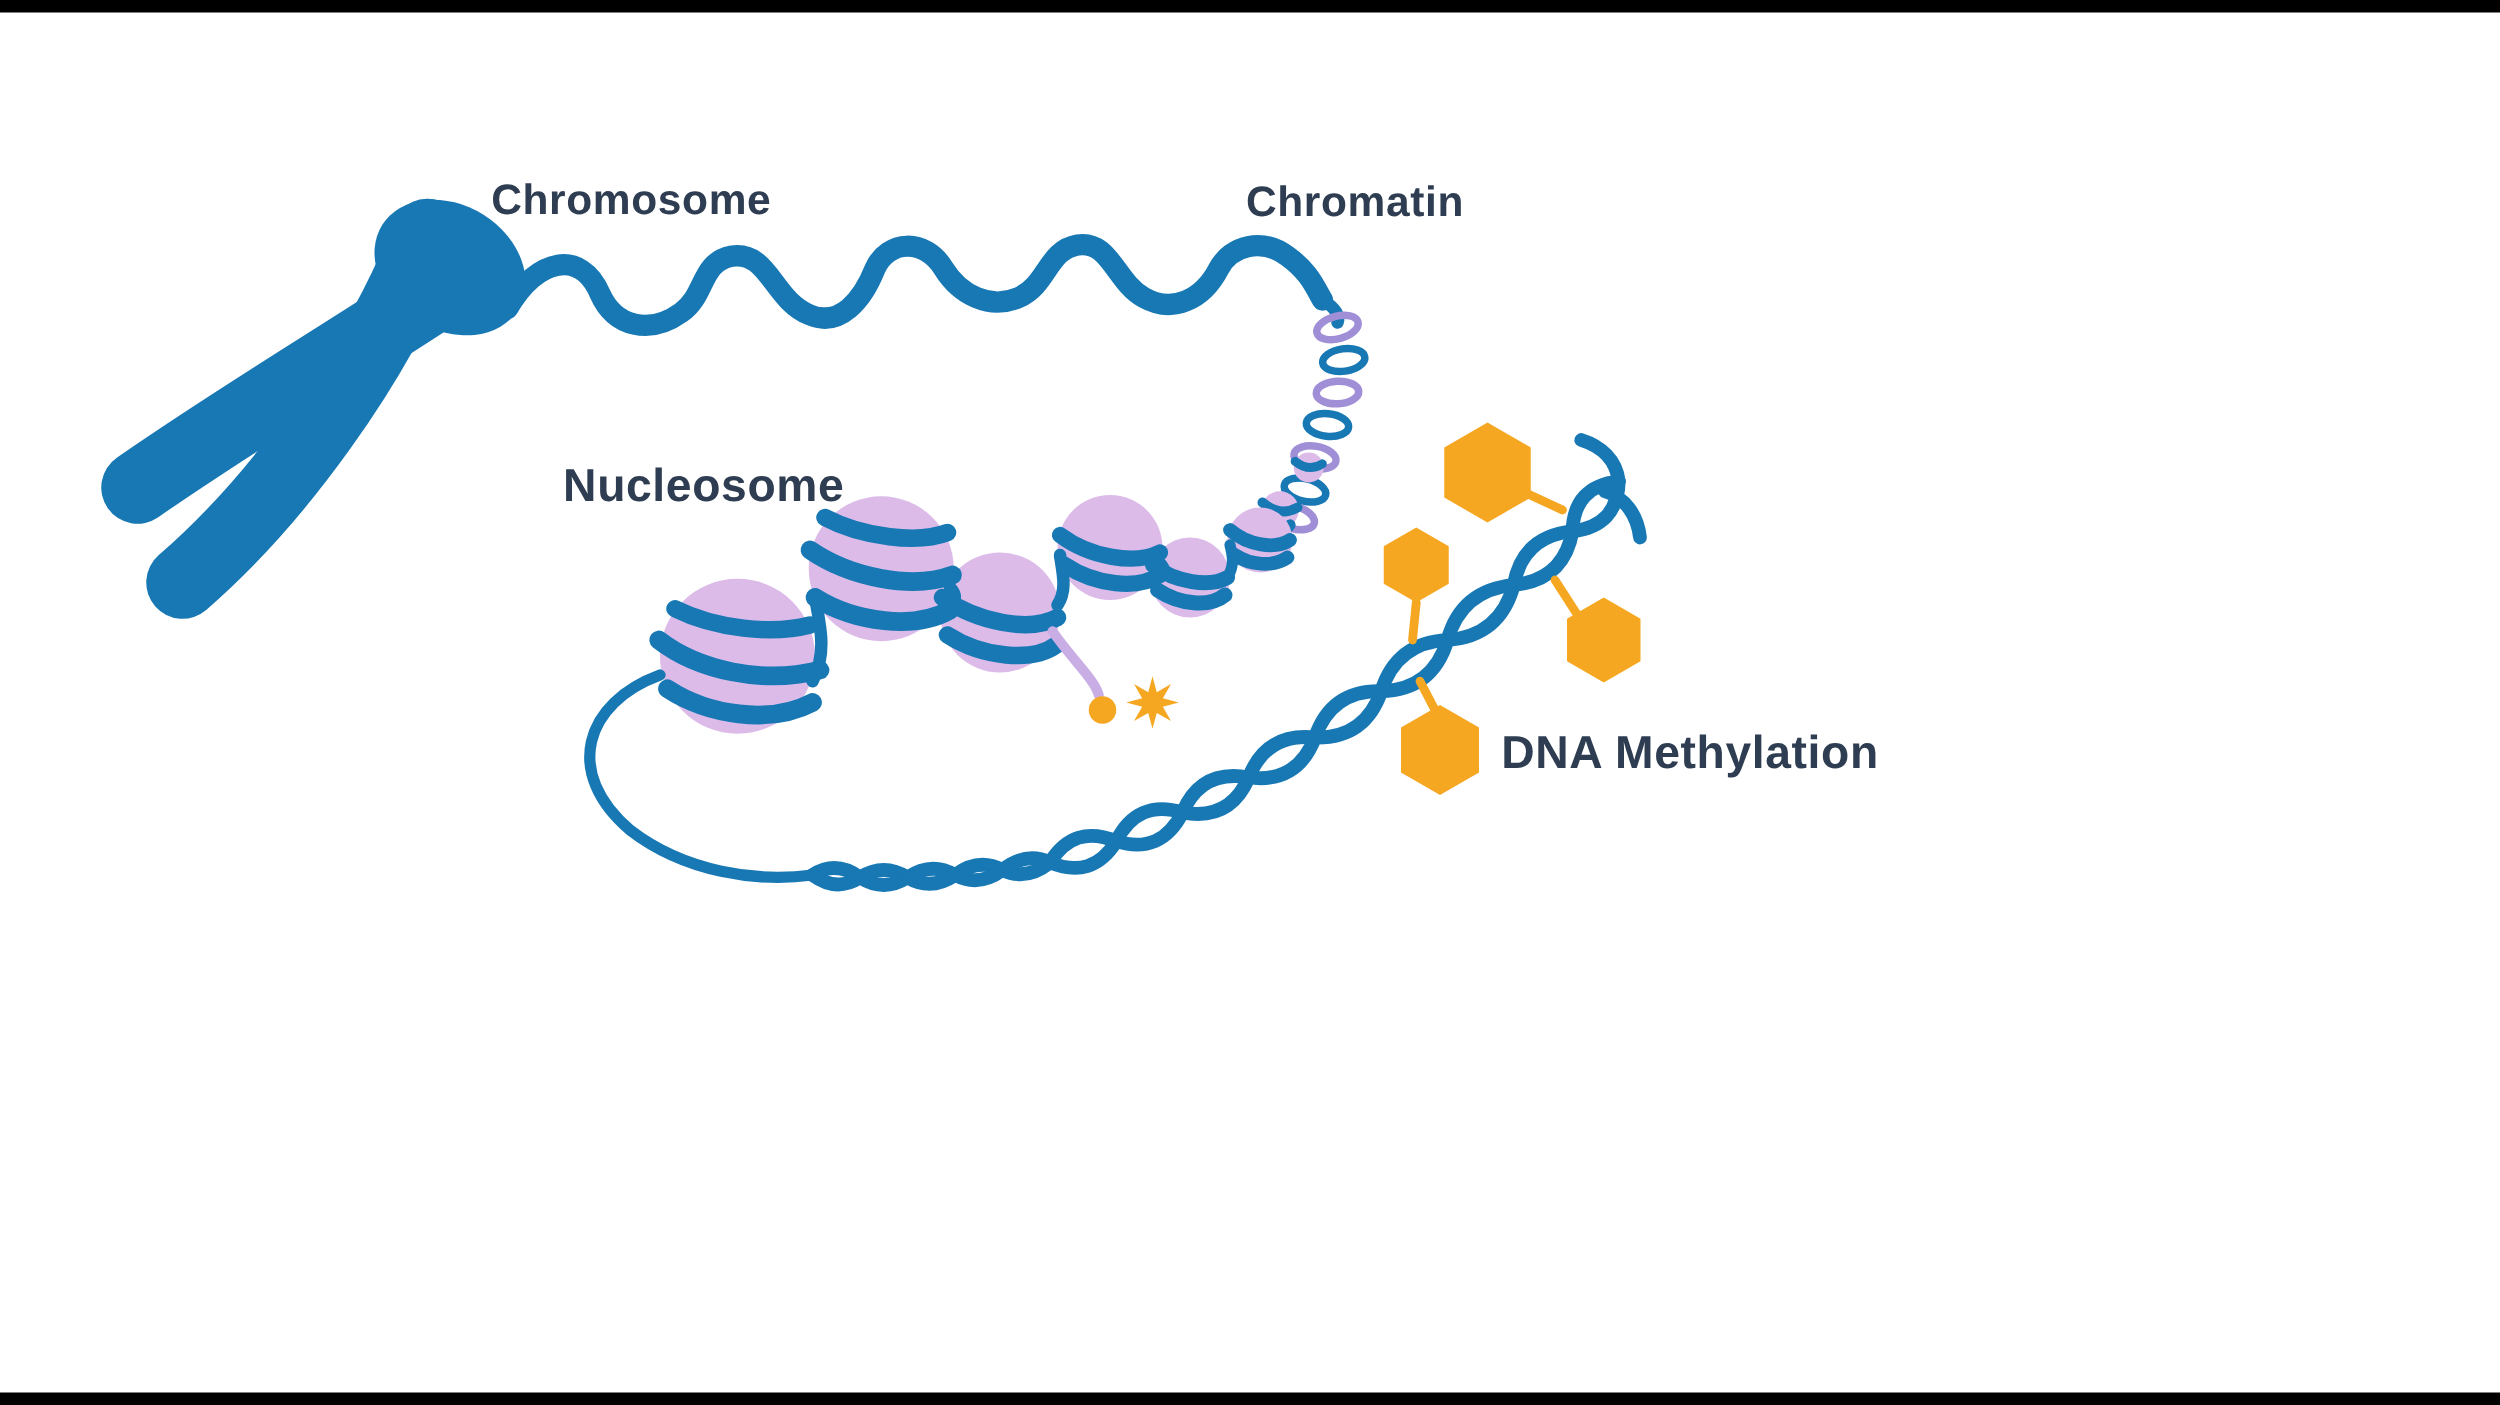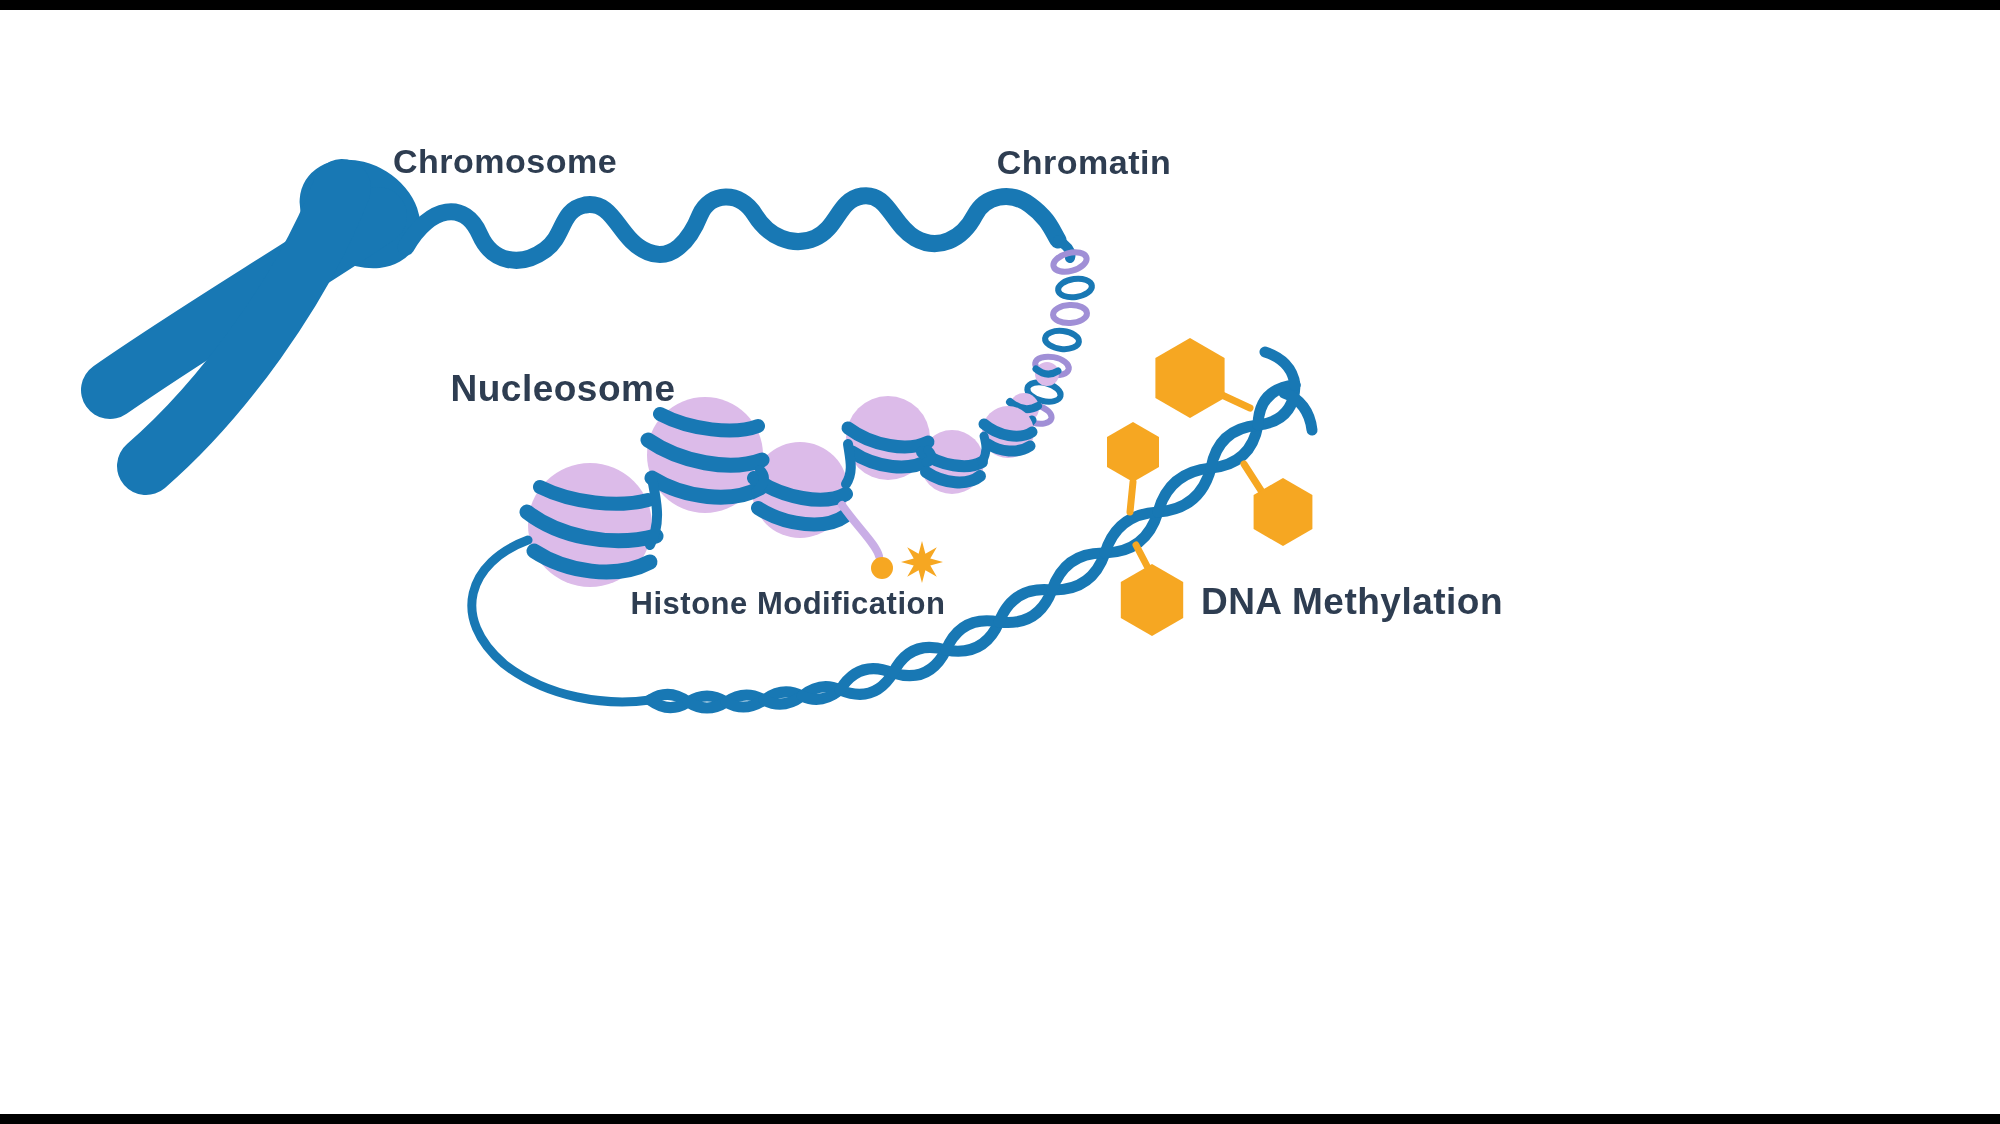--- a/index.html
+++ b/index.html
@@ -172,16 +172,15 @@
       <polygon class="fO" points="1190,338 1224.6,358 1224.6,398 1190,418 1155.4,398 1155.4,358"></polygon>
       <polygon class="fO" points="1133,422 1159,437 1159,467 1133,482 1107,467 1107,437"></polygon>
       <polygon class="fO" points="1283,478 1312.4,495 1312.4,529 1283,546 1253.6,529 1253.6,495"></polygon>
       <polygon class="fO" points="1152,564 1183.2,582 1183.2,618 1152,636 1120.8,618 1120.8,582"></polygon>
     </g>
   </svg>
 
   <div class="label chromosome">Chromosome</div>
   <div class="label chromatin">Chromatin</div>
   <div class="label nucleosome">Nucleosome</div>
-  <div class="label histone">Histone Modification</div>
   <div class="label methylation">DNA Methylation</div>
 
 </div>
 
 </body></html>

